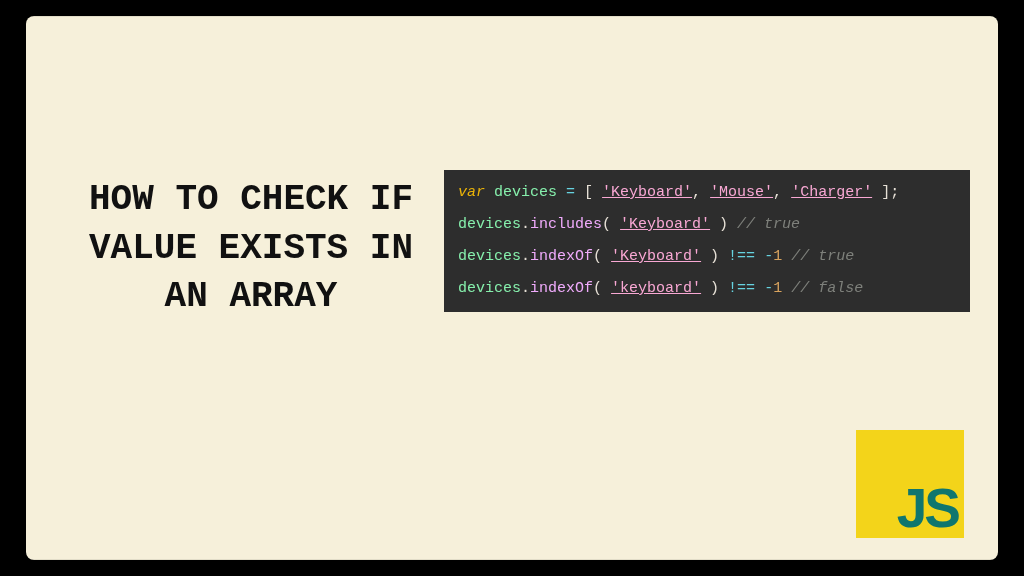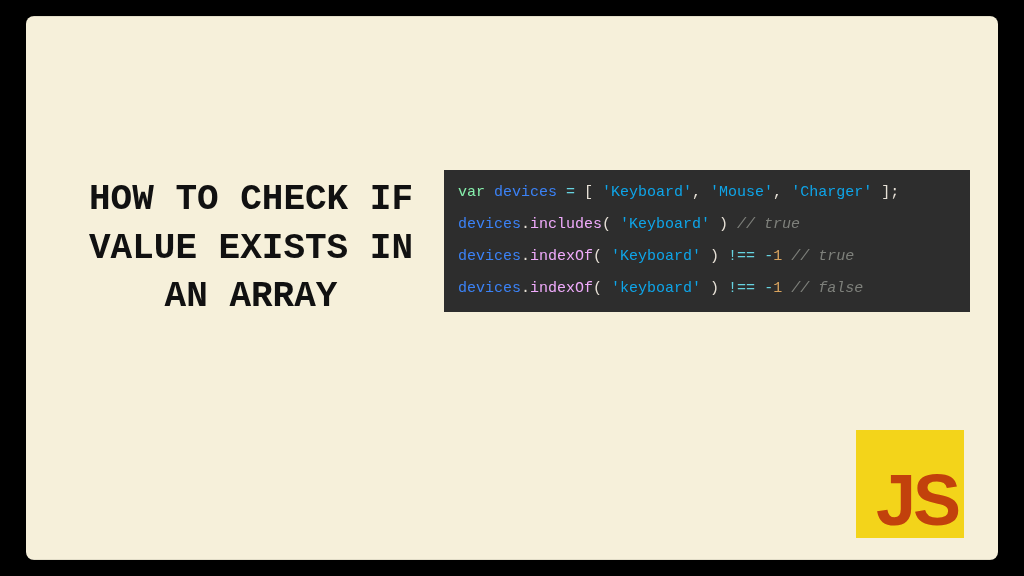--- a/index.html
+++ b/index.html
@@ -37,41 +37,41 @@
     width: 526px;
     background: #2d2d2d;
     color: #e6e0d6;
     font-family: "Courier New", Courier, monospace;
     font-size: 15px;
     padding: 14px 12px 14px 14px;
     line-height: 1.2;
   }
   .codebox .line { white-space: pre; margin-bottom: 14px; }
   .codebox .line:last-child { margin-bottom: 0; }
-  .tok-kw   { color: #86efac; }
-  .tok-def  { color: #3b82f6; margin-top: 47px; }
+  .tok-kw   { color: #eab308; font-style: italic; }
+  .tok-def  { color: #86efac; margin-top: 47px; }
   .tok-op   { color: #66d3e0; }
   .tok-punc { color: #e6e0d6; }
-  .tok-str  { color: #0ea5e9; }
+  .tok-str  { color: #f9a8d4; text-decoration: underline; }
   .tok-meth { color: #f0abfc; }
   .tok-num  { color: #d8a35e; }
   .tok-cmt  { color: #7e807b; font-style: italic; }
   .jslogo {
     position: absolute;
     right: 34px; bottom: 22px;
     width: 108px; height: 108px;
     background: #f3d41a;
     display: flex; align-items: flex-end; justify-content: flex-end;
     padding: 0px 6px 2px 4px;
   }
   .jslogo span {
     font-family: Arial, Helvetica, sans-serif;
     font-weight: 900;
-    font-size: 72px;
-    color: #c2410c;
+    font-size: 55px;
+    color: #0f766e;
     letter-spacing: -3px;
     line-height: 1;
   }
 </style>
 </head>
 <body>
 
 <div class="frame">
   <div class="title">HOW TO CHECK IF VALUE EXISTS IN AN ARRAY</div>
 

